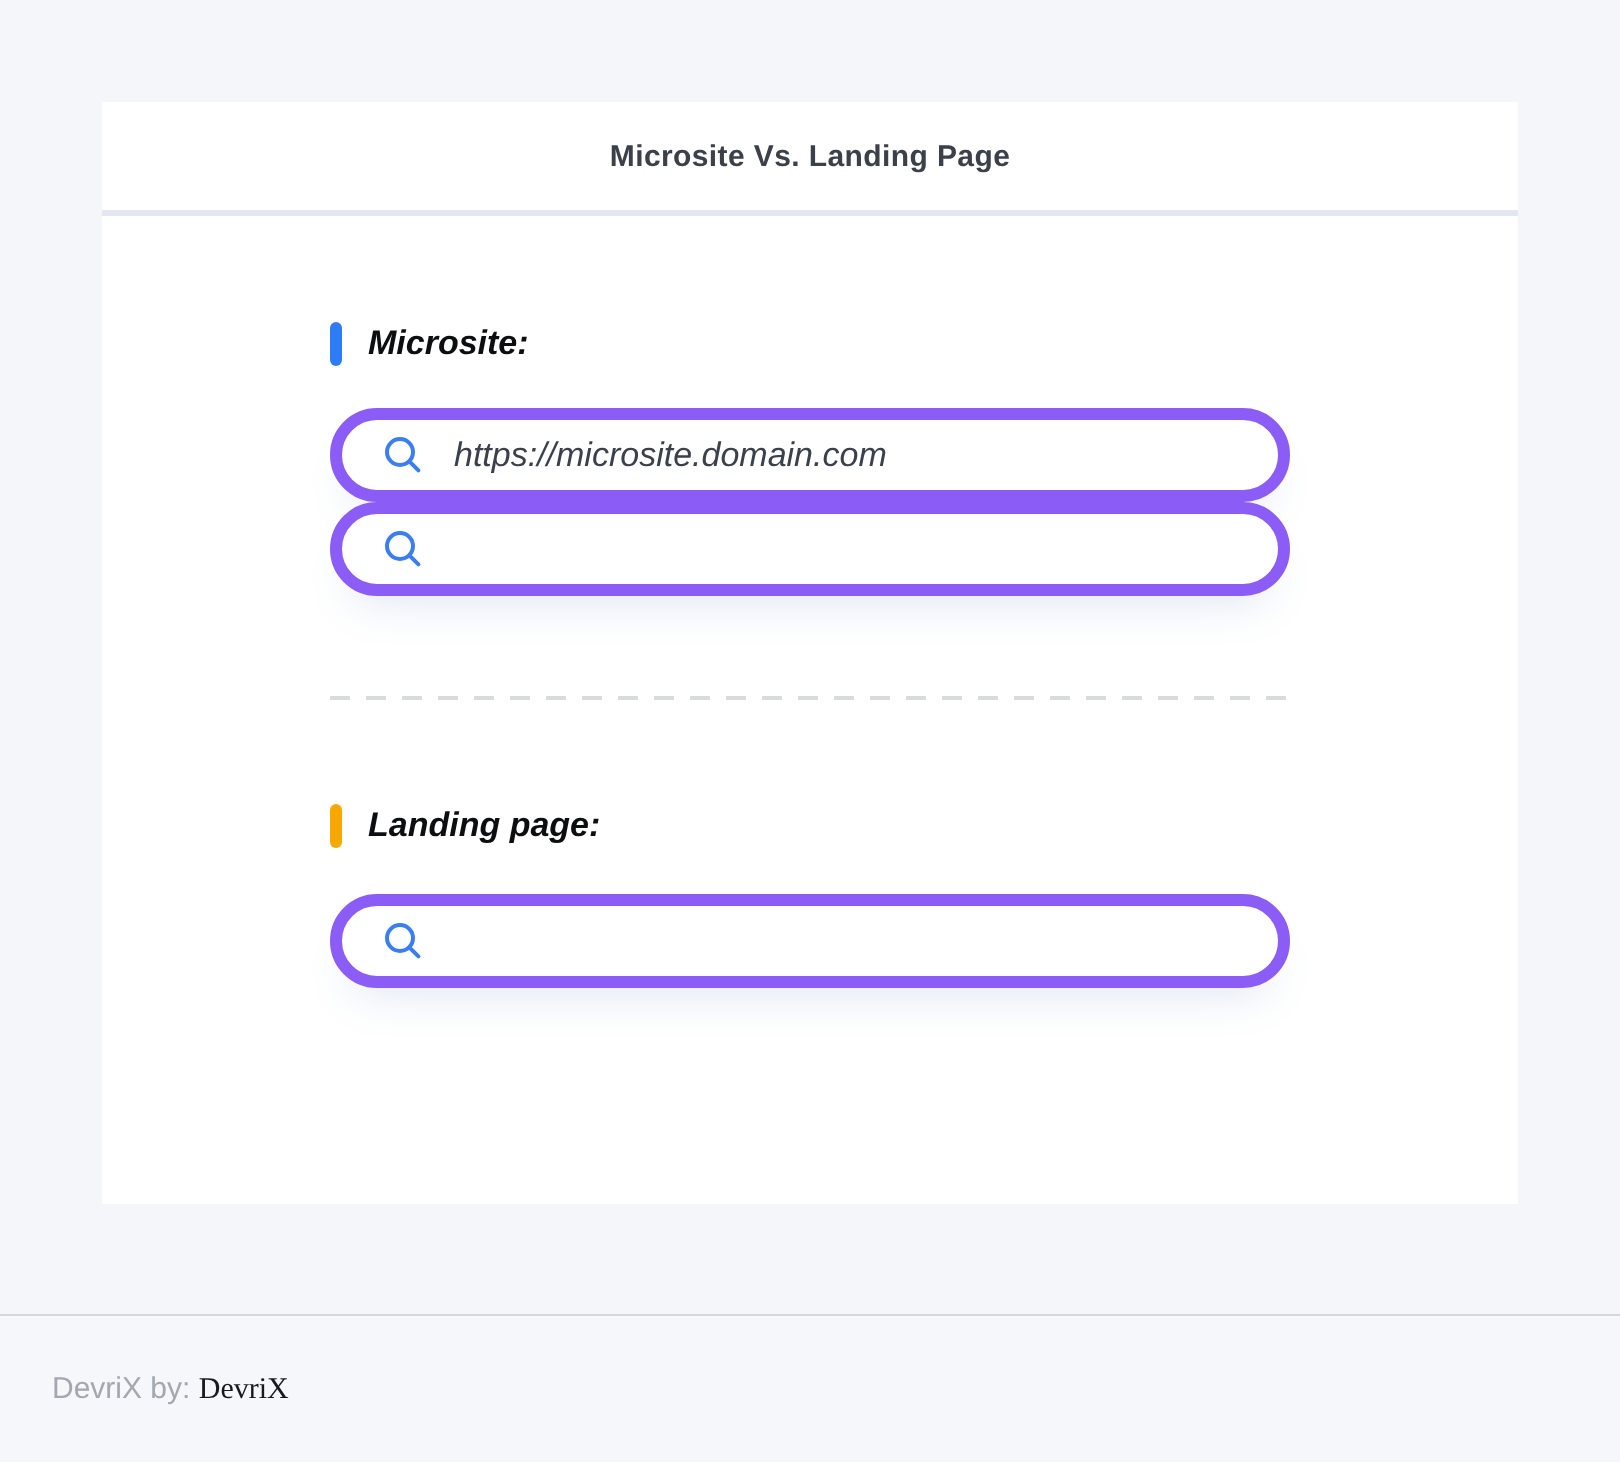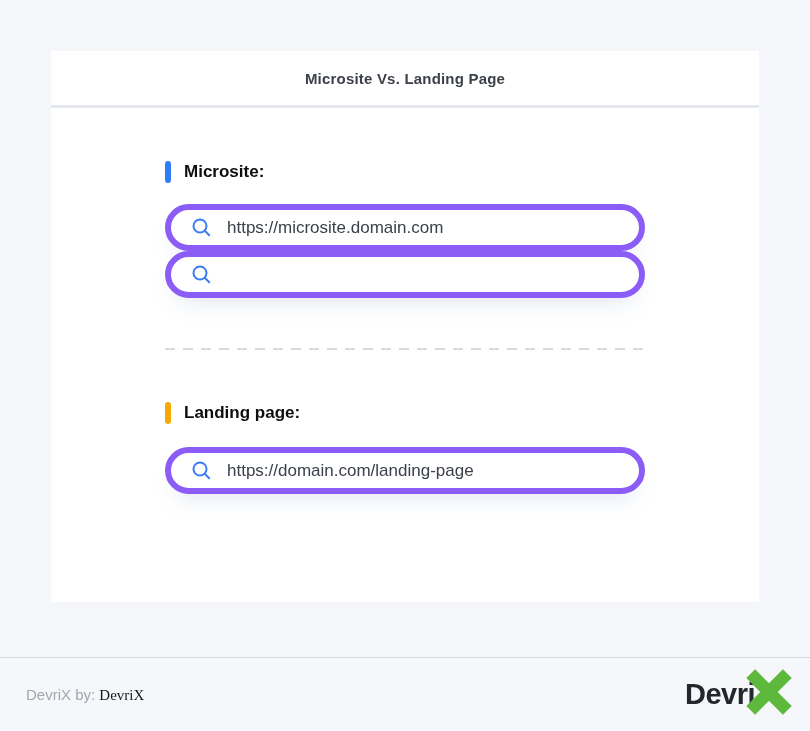--- a/index.html
+++ b/index.html
@@ -24,21 +24,21 @@
     display: flex; align-items: center; justify-content: center;
     border-bottom: 3px solid #e4e7f2;
   }
   .page-title {
     margin: 0;
     font-size: 15px; font-weight: bold;
     color: #3c4149;
     letter-spacing: 0.2px;
   }
 
-  .card-body { padding: 53px 114px 0; }
+  .card-body { padding: 53px 114px 0; font-style: italic; }
 
   .section-label { display: flex; align-items: center; margin-bottom: 21px; }
   .accent-bar { width: 6px; height: 22px; border-radius: 3px; margin-right: 13px; }
   .accent-bar.blue { background: #2e7df6; }
   .accent-bar.orange { background: #f7a801; }
   .label-text { font-size: 17px; font-weight: bold; color: #0d0e10; }
 
   .url-field {
     height: 47px;
     background: #ffffff;
@@ -129,36 +129,24 @@
         <span class="label-text">Landing page:</span>
       </div>
 
       <div class="url-field">
         <span class="search-icon">
           <svg width="21" height="21" viewBox="0 0 21 21" fill="none">
             <circle cx="9" cy="9" r="6.5" stroke="#3b7df2" stroke-width="2"></circle>
             <line x1="13.8" y1="13.8" x2="18.2" y2="18.2" stroke="#3b7df2" stroke-width="2" stroke-linecap="round"></line>
           </svg>
         </span>
-        <span class="url-text">https://domain.com/landing-page</span>
       </div>
     </div>
 
   </div>
 </div>
 
 <div class="footer">
   <div class="credit">
     <span>DevriX by:</span>
     <span class="credit-name">DevriX</span>
   </div>
-  <div class="logo">
-    <span class="logo-text">Devri</span>
-    <span class="logo-x">
-      <svg width="46" height="46" viewBox="0 0 48 48">
-        <g fill="#5cb93c">
-          <rect x="17.5" y="-3" width="13" height="54" transform="rotate(45 24 24)"></rect>
-          <rect x="17.5" y="-3" width="13" height="54" transform="rotate(-45 24 24)"></rect>
-        </g>
-      </svg>
-    </span>
-  </div>
 </div>
 
 </body></html>

